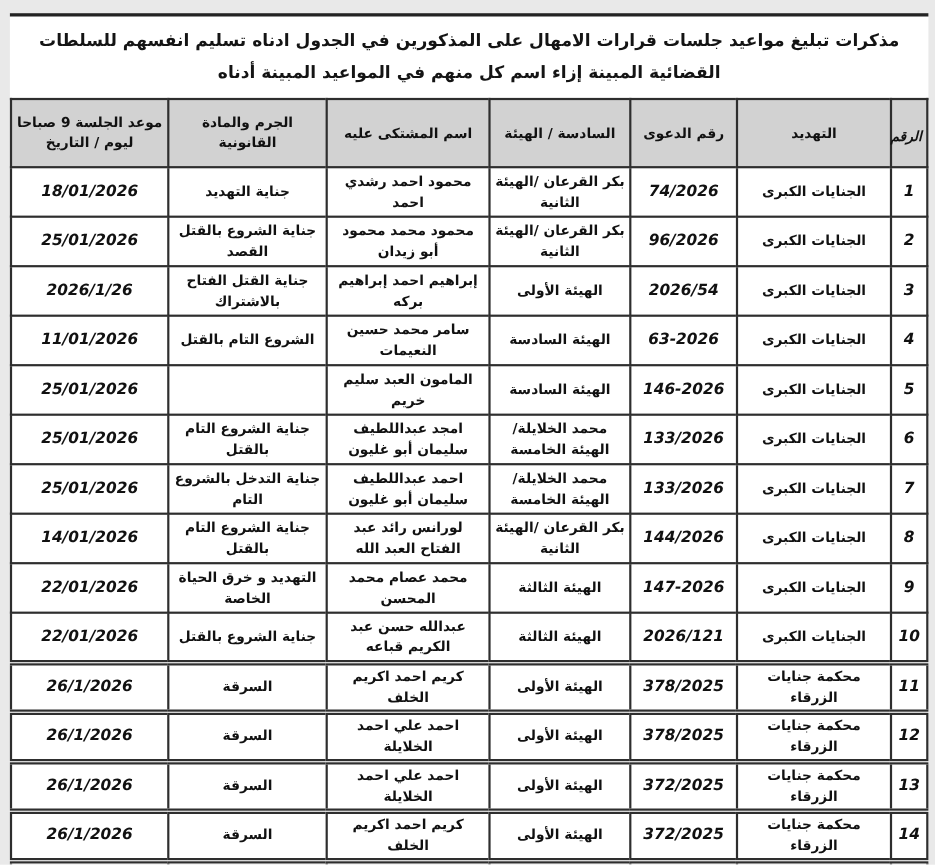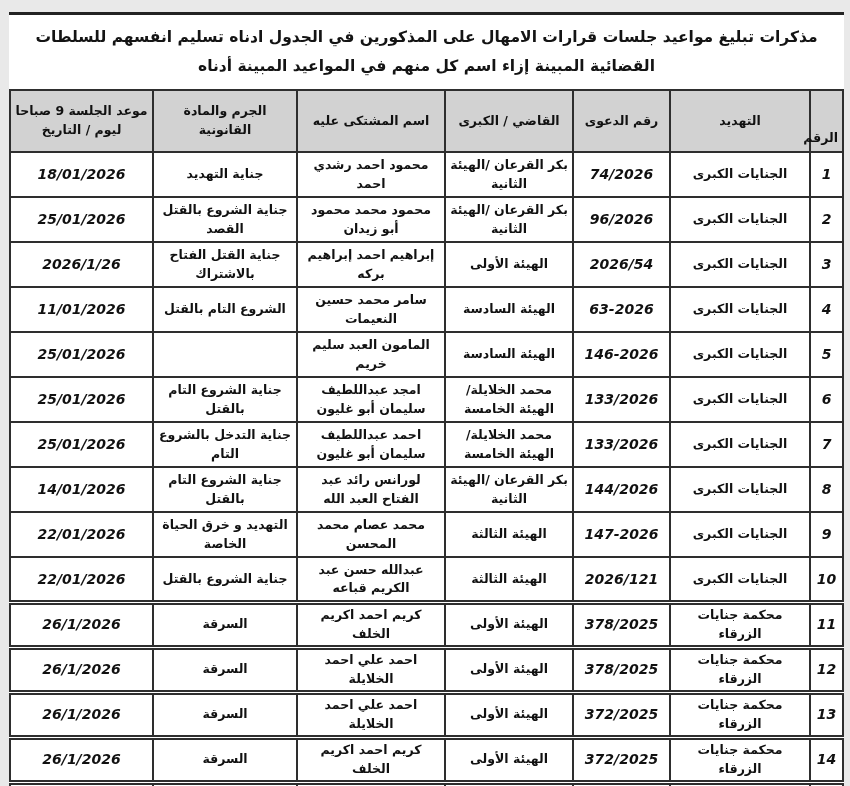--- a/index.html
+++ b/index.html
@@ -59,21 +59,22 @@
     border: 2px solid #2e2e2e;
     font-size: 12.5px;
     font-weight: bold;
     text-align: center;
     vertical-align: middle;
     padding: 2px 4px;
     line-height: 1.5;
   }
   th.th-num {
     vertical-align: bottom;
-    padding-bottom: 3px;
+    padding-bottom: 17px;
+    font-style: italic;
   }
   tbody tr { height: 45px; }
   td {
     border: 2px solid #2e2e2e;
     font-size: 12.5px;
     font-weight: bold;
     text-align: center;
     vertical-align: middle;
     padding: 1px 3px;
     line-height: 1.45;
@@ -99,21 +100,21 @@
         <col class="c-judge">
         <col class="c-defendant">
         <col class="c-crime">
         <col class="c-date">
       </colgroup>
       <thead>
         <tr id="header-row">
             <th class="th-num">الرقم</th>
             <th class="th-court">التهديد</th>
             <th class="th-case_no">رقم الدعوى</th>
-            <th class="th-judge">القاضي / الكبرى</th>
+            <th class="th-judge">السادسة / الهيئة</th>
             <th class="th-defendant">اسم المشتكى عليه</th>
             <th class="th-crime">الجرم والمادة القانونية</th>
             <th class="th-date">موعد الجلسة 9 صباحا ليوم / التاريخ</th>
           </tr>
       </thead>
       <tbody id="body-rows">
           <tr>
             <td class="cell-num">1</td>
             <td class="cell-court">الجنايات الكبرى</td>
             <td class="cell-case_no">74/2026</td>

